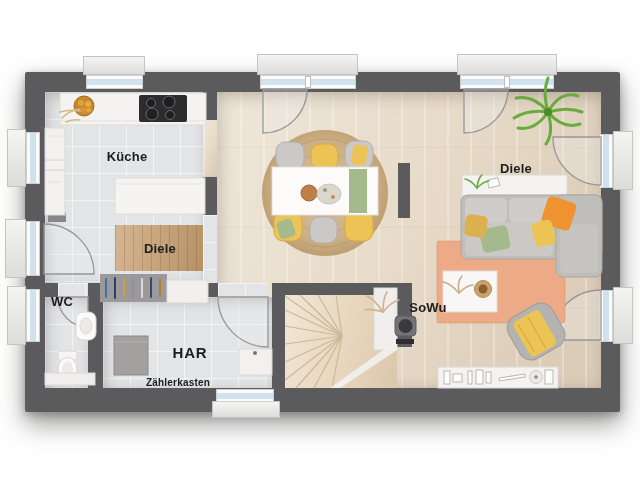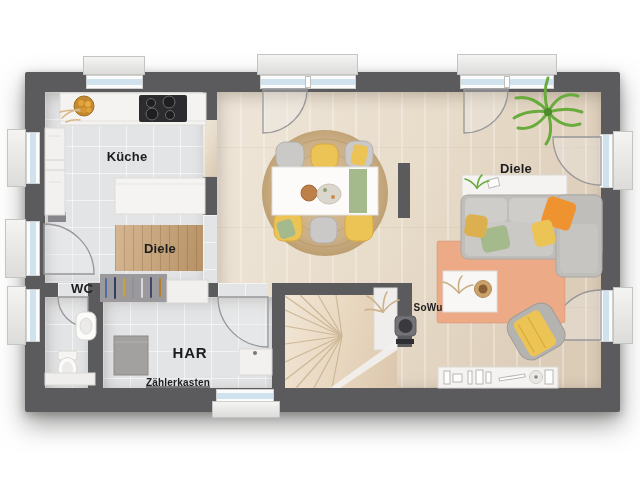--- a/index.html
+++ b/index.html
@@ -31,21 +31,21 @@
   .glzH{position:absolute;background:linear-gradient(to bottom,#fbfbfb 0 3px,var(--glass-blue,#cfe2ee) 3px 9px,#fbfbfb 9px);
         border:1px solid #cfcfcd;box-sizing:border-box;}
   .glzV{position:absolute;background:linear-gradient(to right,#fbfbfb 0 3px,var(--glass-blue,#cfe2ee) 3px 9px,#fbfbfb 9px);
         border:1px solid #cfcfcd;box-sizing:border-box;}
   .mull{position:absolute;background:#fff;border:1px solid #bfbfbd;box-sizing:border-box;}
   
   svg.ov{position:absolute;left:0;top:0;pointer-events:none;}
   
   .lbl{position:absolute;transform:translate(-50%,-50%);font-weight:700;color:#1d1d1f;
        white-space:nowrap;letter-spacing:.2px;}
-  .f13{font-size:13px;} .f15{font-size:15px;letter-spacing:.8px;} .f10{font-size:10px;} .f11{font-size:10px;}
+  .f13{font-size:13px;} .f15{font-size:15px;letter-spacing:.8px;} .f10{font-size:10px;} .f11{font-size:13px;}
 </style>
 </head>
 <body>
 
 <div class="plan">
 
   <div class="building"></div>
 
   <div class="fl wood sh abs" style="left:217px;top:92px;width:384px;height:296px;"></div>
   <div class="fl tile sh abs" style="left:45px;top:92px;width:158px;height:191px;"></div>
@@ -320,19 +320,19 @@
       <path d="M548,112 C544,98 544,88 548,78"></path>
         <path d="M548,112 C552,126 552,136 546,144"></path>
       <path d="M548,112 C534,110 524,112 514,118"></path>
         <path d="M548,112 C562,108 572,108 582,112"></path>
       <circle cx="548" cy="112" r="4" fill="#4e8a2c" stroke="none"></circle>
     </g>
   </svg>
 
   <div class="lbl f13" style="left:127px;top:156px;">Küche</div>
   <div class="lbl f13" style="left:160px;top:248px;">Diele</div>
-  <div class="lbl f13" style="left:62px;top:288px;margin-left:20px;">WC</div>
+  <div class="lbl f13" style="left:62px;top:301px;">WC</div>
   <div class="lbl f15" style="left:190px;top:352px;">HAR</div>
-  <div class="lbl f10" style="left:178px;top:382px;text-decoration:underline;">Zählerkasten</div>
+  <div class="lbl f10" style="left:178px;top:382px;">Zählerkasten</div>
   <div class="lbl f11" style="left:428px;top:307px;">SoWu</div>
   <div class="lbl f13" style="left:516px;top:168px;">Diele</div>
 
 </div>
 
 </body></html>

